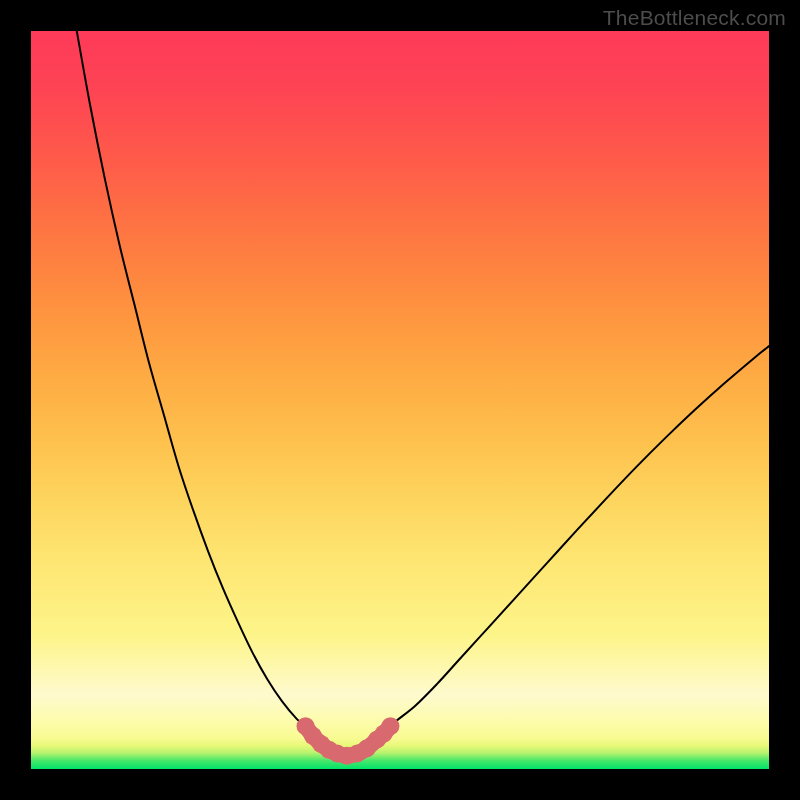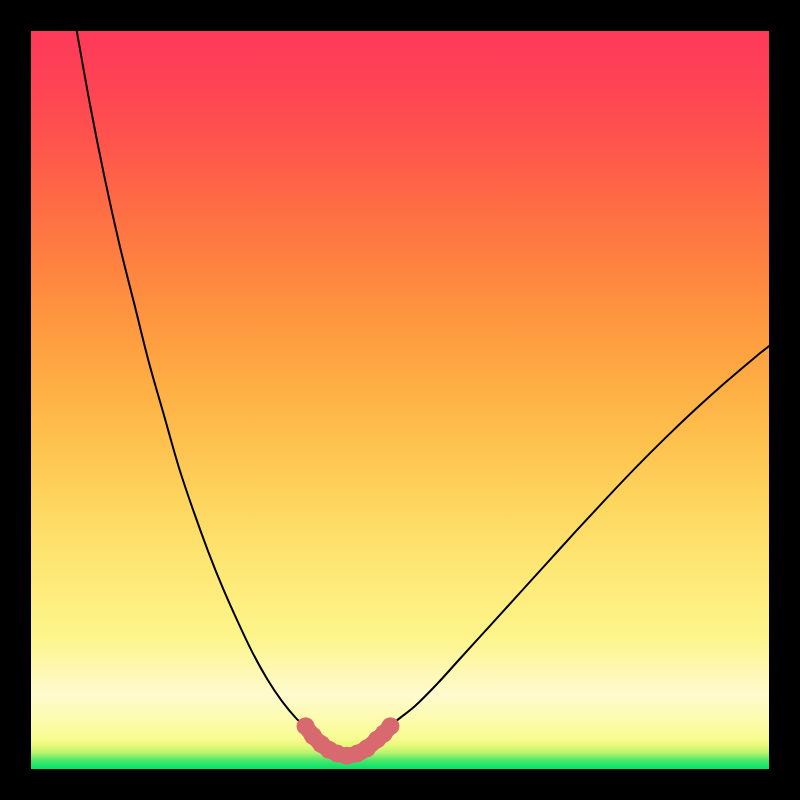--- a/index.html
+++ b/index.html
@@ -80,13 +80,14 @@
           <circle cx="306.27" cy="722.50" r="9" fill="#d86a6f"></circle>
           <circle cx="315.86" cy="724.72" r="9" fill="#d86a6f"></circle>
           <circle cx="326.20" cy="722.50" r="9" fill="#d86a6f"></circle>
           <circle cx="335.79" cy="717.34" r="9" fill="#d86a6f"></circle>
           <circle cx="346.12" cy="708.48" r="9" fill="#d86a6f"></circle>
           <circle cx="352.76" cy="702.58" r="9" fill="#d86a6f"></circle>
           <circle cx="359.41" cy="695.20" r="9" fill="#d86a6f"></circle>
         </g>
     </svg>
   </div>
+  <div class="watermark">TheBottleneck.com</div>
 </div>
 
 </body></html>

